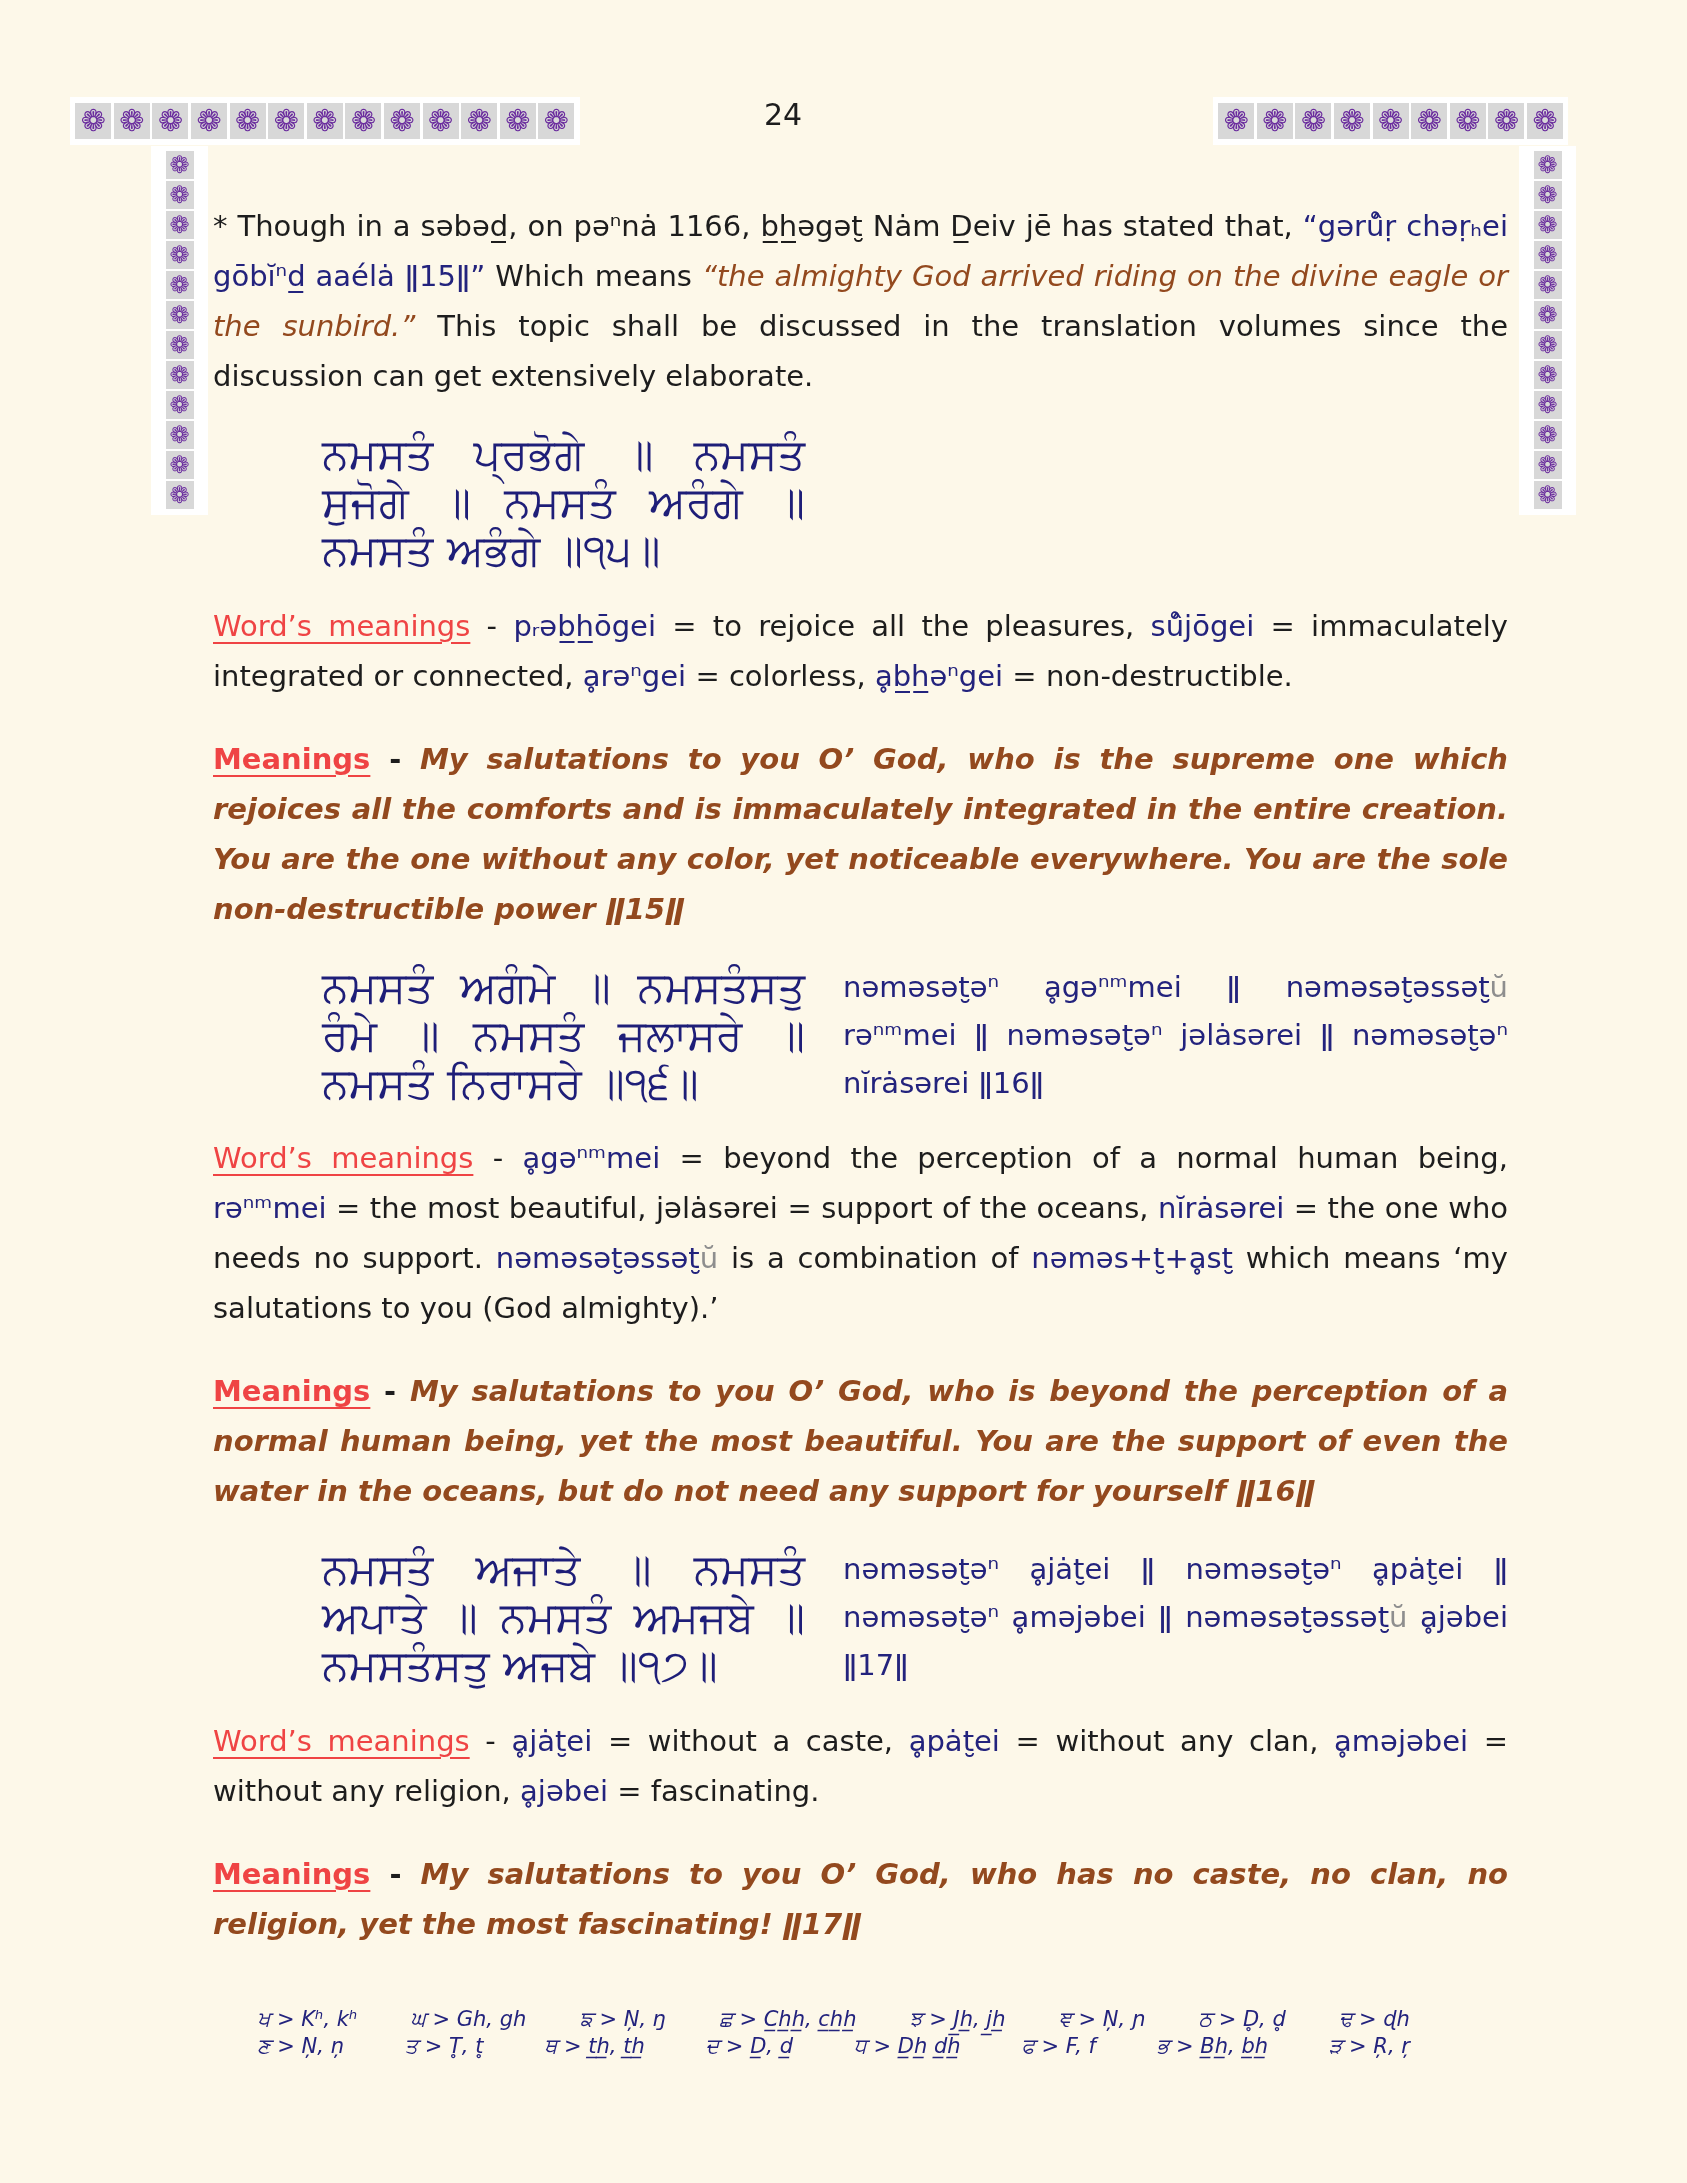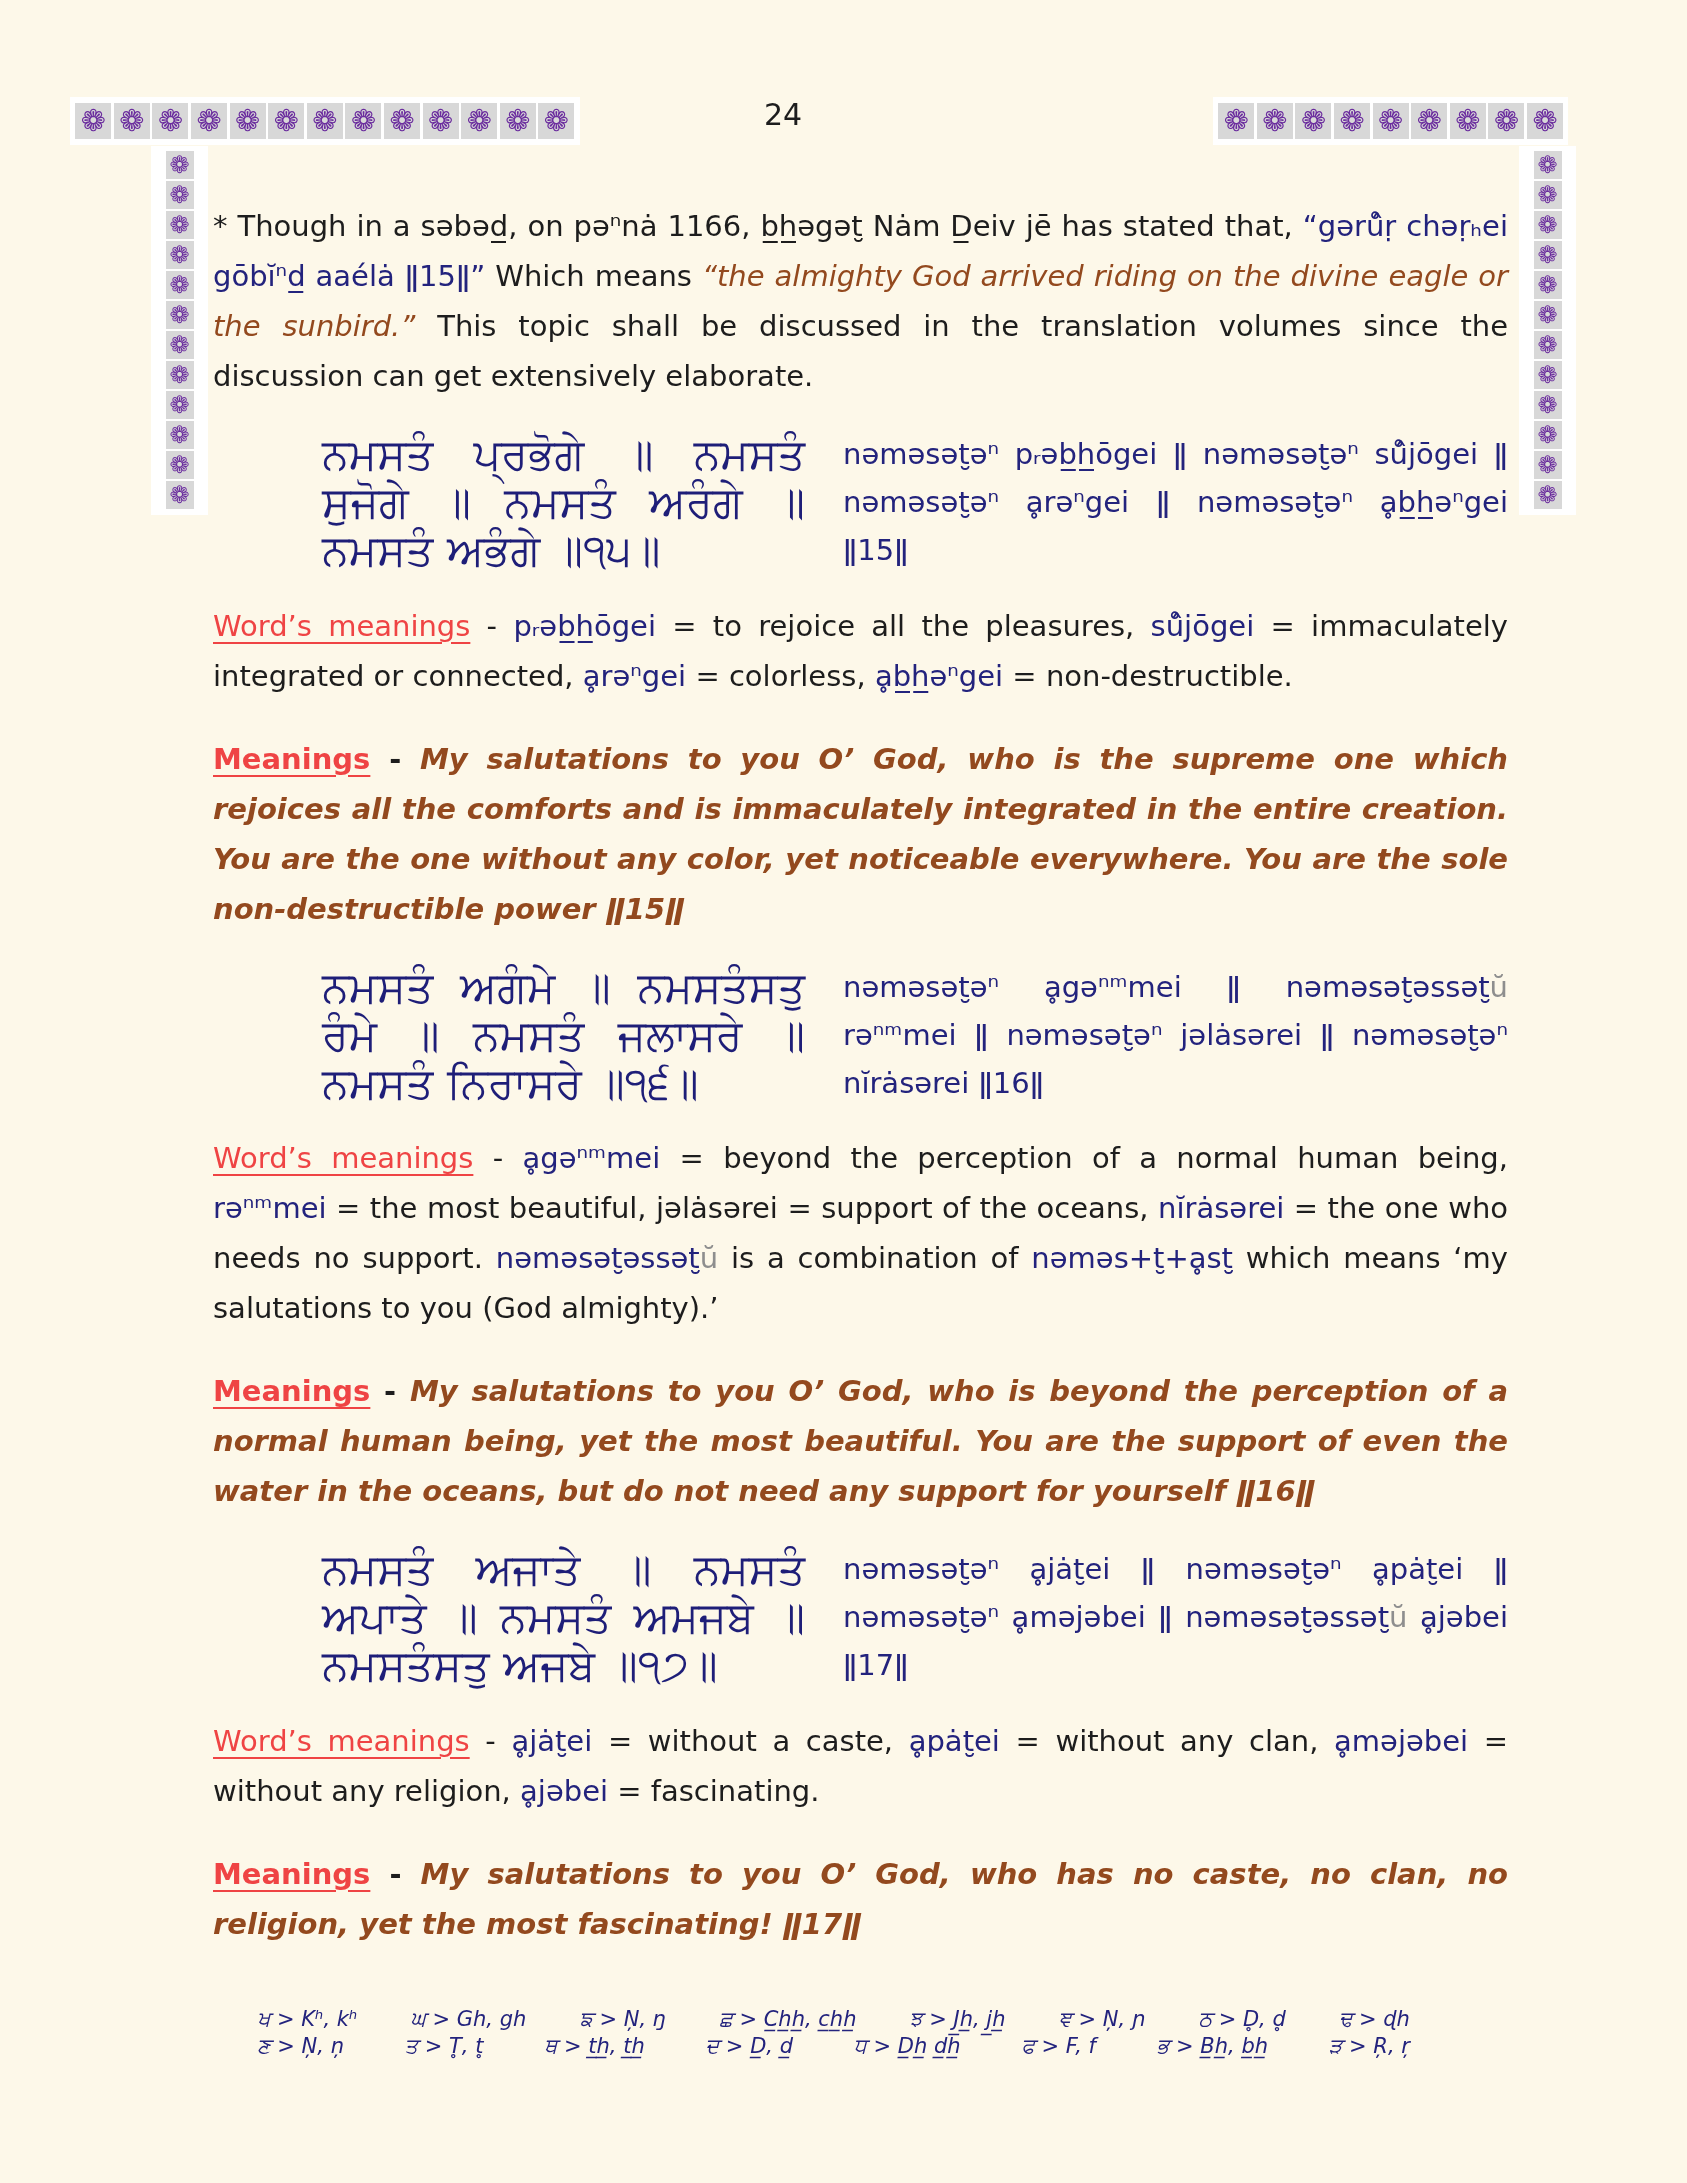--- a/index.html
+++ b/index.html
@@ -198,21 +198,20 @@
         <span class="flw">❁</span>
       </span>
     </div>
 
   <div class="content">
 
     <p class="para p-intro"><span class="r-black">* Though in a səbəd̲, on pəⁿnȧ 1166, b̲h̲əgət̮ Nȧm D̲eiv jē has stated that, </span><span class="r-blue">“gərů̂ṛ chəṛₕei gōbĭⁿd̲ aaélȧ ǁ15ǁ”</span><span class="r-black"> Which means </span><span class="r-brown">“the almighty God arrived riding on the divine eagle or the sunbird.”</span><span class="r-black"> This topic shall be discussed in the translation volumes since the discussion can get extensively elaborate.</span></p>
 
     <div class="verse">
       <div class="gurmukhi">ਨਮਸਤੰ ਪ੍ਰਭੋਗੇ ॥ ਨਮਸਤੰ ਸੁਜੋਗੇ ॥ ਨਮਸਤੰ ਅਰੰਗੇ ॥ ਨਮਸਤੰ ਅਭੰਗੇ ॥੧੫॥</div>
-      <div class="translit"><span class="r-blue">nəməsət̮əⁿ pᵣəb̲h̲ōgei ǁ nəməsət̮əⁿ sů̂jōgei ǁ nəməsət̮əⁿ ḁrəⁿgei ǁ nəməsət̮əⁿ ḁb̲h̲əⁿgei ǁ15ǁ</span></div>
     </div>
     <p class="para wm"><span class="r-label">Word’s meanings</span><span class="r-black"> - </span><span class="r-blue">pᵣəb̲h̲ōgei</span><span class="r-black"> = to rejoice all the pleasures, </span><span class="r-blue">sů̂jōgei</span><span class="r-black"> = immaculately integrated or connected, </span><span class="r-blue">ḁrəⁿgei</span><span class="r-black"> = colorless, </span><span class="r-blue">ḁb̲h̲əⁿgei</span><span class="r-black"> = non-destructible.</span></p>
     <p class="para meanings"><span class="r-label">Meanings</span><span class="r-black"> - </span><span class="r-brown">My salutations to you O’ God, who is the supreme one which rejoices all the comforts and is immaculately integrated in the entire creation. You are the one without any color, yet noticeable everywhere. You are the sole non-destructible power ǁ15ǁ</span></p>
 
     <div class="verse">
       <div class="gurmukhi">ਨਮਸਤੰ ਅਗੰਮੇ ॥ ਨਮਸਤੰਸਤੁ ਰੰਮੇ ॥ ਨਮਸਤੰ ਜਲਾਸਰੇ ॥ ਨਮਸਤੰ ਨਿਰਾਸਰੇ ॥੧੬॥</div>
       <div class="translit"><span class="r-blue">nəməsət̮əⁿ ḁgəⁿᵐmei ǁ nəməsət̮əssət̮</span><span class="r-grey">ŭ</span><span class="r-blue"> rəⁿᵐmei ǁ nəməsət̮əⁿ jəlȧsərei ǁ nəməsət̮əⁿ nĭrȧsərei ǁ16ǁ</span></div>
     </div>
     <p class="para wm"><span class="r-label">Word’s meanings</span><span class="r-black"> - </span><span class="r-blue">ḁgəⁿᵐmei</span><span class="r-black"> = beyond the perception of a normal human being, </span><span class="r-blue">rəⁿᵐmei</span><span class="r-black"> = the most beautiful, jəlȧsərei = support of the oceans, </span><span class="r-blue">nĭrȧsərei</span><span class="r-black"> = the one who needs no support. </span><span class="r-blue">nəməsət̮əssət̮</span><span class="r-grey">ŭ</span><span class="r-black"> is a combination of </span><span class="r-blue">nəməs+t̮+ḁst̮</span><span class="r-black"> which means ‘my salutations to you (God almighty).’</span></p>
     <p class="para meanings"><span class="r-label">Meanings</span><span class="r-black"> - </span><span class="r-brown">My salutations to you O’ God, who is beyond the perception of a normal human being, yet the most beautiful. You are the support of even the water in the oceans, but do not need any support for yourself ǁ16ǁ</span></p>

